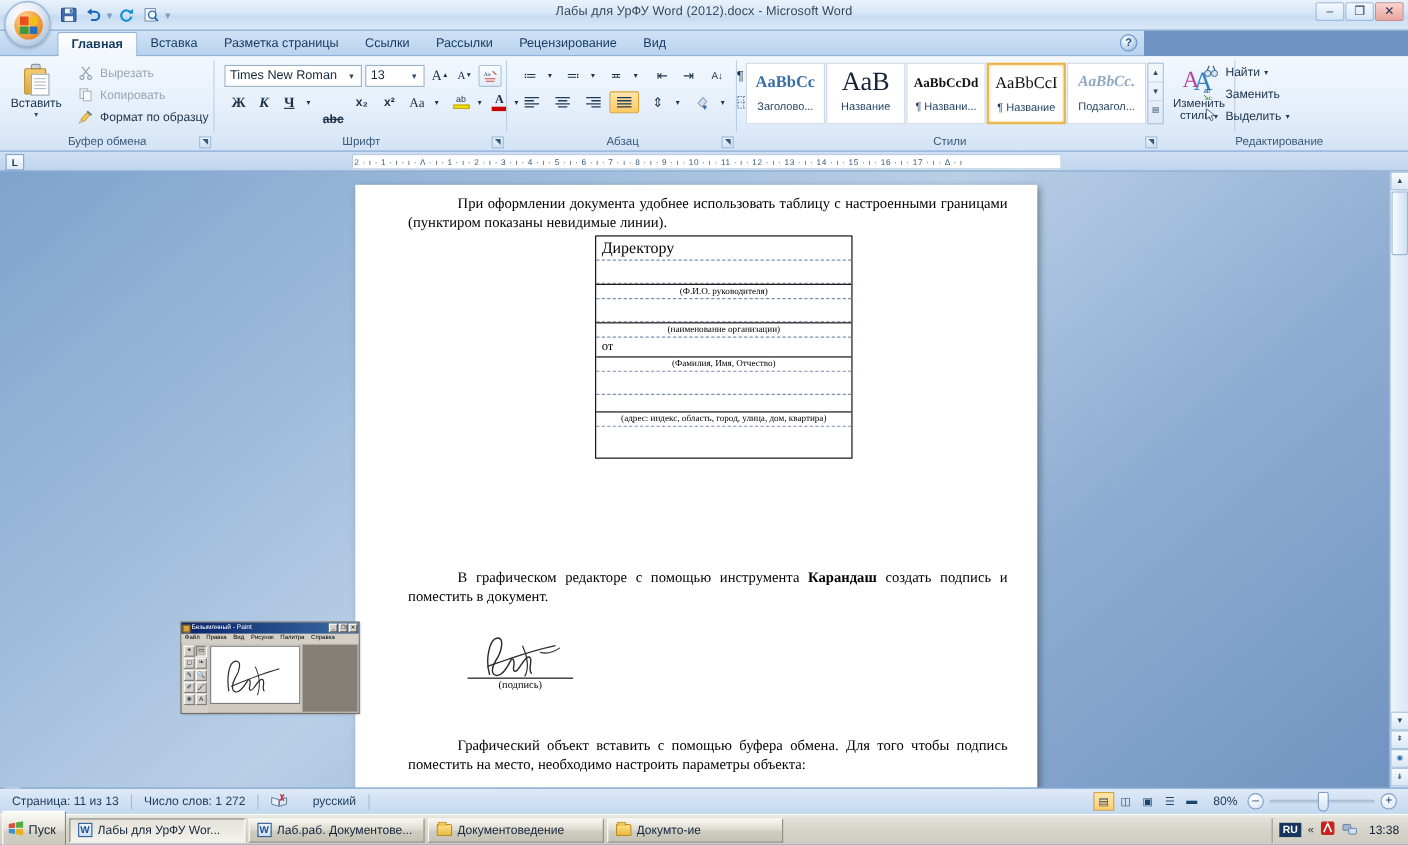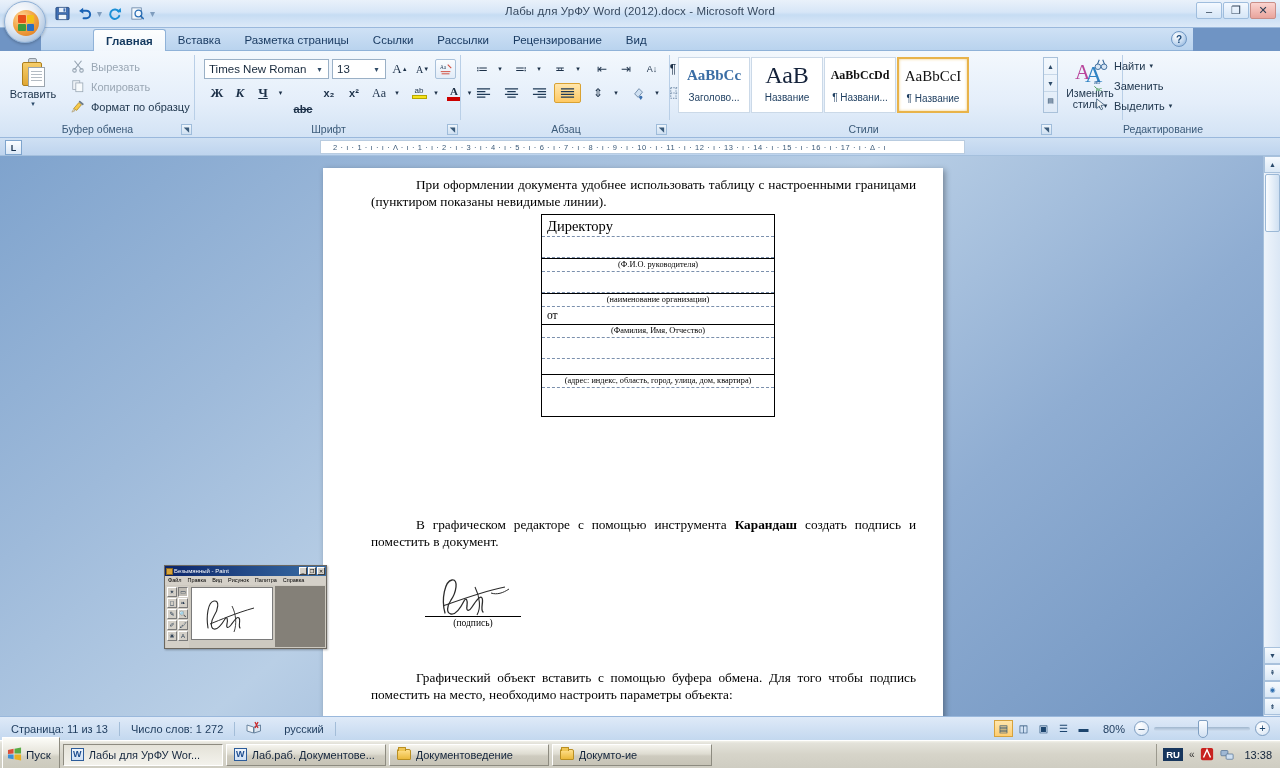--- a/index.html
+++ b/index.html
@@ -47,24 +47,23 @@
   .wincaption { position:absolute; right:4px; top:2px; display:flex; gap:1px; }
   .wincaption span {
     width:26px; height:17px; display:flex; align-items:center; justify-content:center;
     font-size:11px; color:#2c3f55; cursor:pointer;
     background:linear-gradient(to bottom,#f4f9ff,#d6e6f7); border:1px solid #9fbddd; border-radius:2px;
   }
   .wincaption span:last-child { background:linear-gradient(to bottom,#fbd4d0,#e9a49c); border-color:#c98e88; }
 
   
   .tabbar {
-    position:absolute; left:0; top:28px; width:1152px; height:23px;
+    position:absolute; left:0; top:28px; width:1040px; height:23px;
     background:linear-gradient(to bottom,#cfe1f5,#b9d3ee);
     border-bottom:1px solid #8fb2d8;
-    margin-left:41px;
   }
   .tab {
     position:relative; float:left; height:23px; line-height:22px; padding:0 12px;
     font-size:11.5px; color:#1b3c63; cursor:pointer; top:1px;
   }
   .tab.first { margin-left:52px; }
   .tab.active {
     background:linear-gradient(to bottom,#fdfefe,#f0f6fc);
     border:1px solid #8fb2d8; border-bottom:none;
     border-radius:3px 3px 0 0; height:24px; line-height:22px; color:#13395f; font-weight:600;
@@ -160,21 +159,21 @@
     background:linear-gradient(to bottom,#cfe0f3,#bed4ee); border-bottom:1px solid #a5c0dd;
   }
   .tabstop-btn {
     position:absolute; left:5px; top:2px; width:17px; height:15px;
     background:linear-gradient(to bottom,#fbfdff,#dbe8f7); border:1px solid #7fa5cd;
     font-size:9px; color:#17314e; text-align:center; line-height:14px; cursor:pointer; font-weight:bold;
   }
   .ruler-face {
     position:absolute; left:320px; top:2px; width:645px; height:14px;
     background:#fff; border:1px solid #b9cce0; font-size:7.5px; color:#3c5a78;
-    letter-spacing:.6px; padding-left:12px; line-height:13px; white-space:nowrap; overflow:hidden;
+    letter-spacing:.6px; padding-left:1px; line-height:13px; white-space:nowrap; overflow:hidden;
   }
   .ruler-left {
     position:absolute; left:4px; top:163px; width:15px; height:555px;
     background:#fff; border:1px solid #b9cce0; font-size:7.5px; color:#3c5a78;
     writing-mode:vertical-rl; letter-spacing:.7px; line-height:14px; padding-top:2px; overflow:hidden;
   }
 
   
   .docarea {
     position:absolute; left:0; top:156px; width:1280px; height:560px;
@@ -554,20 +553,24 @@
           <div class="prev" style="font-family:'Liberation Serif',serif; color:#14223a; font-size:24px;">АаВ</div>
           <div class="nm">Название</div>
         </div>
         <div class="style-card" style="left:152px;">
           <div class="prev" style="font-family:'Liberation Serif',serif; color:#111; font-weight:bold; font-size:12px;">AaBbCcDd</div>
           <div class="nm">¶ Названи...</div>
         </div>
         <div class="style-card sel" style="left:225px;">
           <div class="prev" style="font-family:'Liberation Serif',serif; color:#111; font-size:15px;">AaBbCcI</div>
           <div class="nm">¶ Название</div>
+        </div>
+        <div class="style-card" style="left:298px;">
+          <div class="prev" style="font-family:'Liberation Serif',serif; color:#8fa8c4; font-style:italic; font-weight:bold; font-size:14px;">AaBbCc.</div>
+          <div class="nm">Подзагол...</div>
         </div>
         <div class="gal-scroll" style="left:371px;">
           <div>▲</div>
           <div>▼</div>
           <div>▤</div>
         </div>
       </div>
       <div class="group-label">Стили</div>
       <div class="dlg-launch">◥</div>
     </div>

